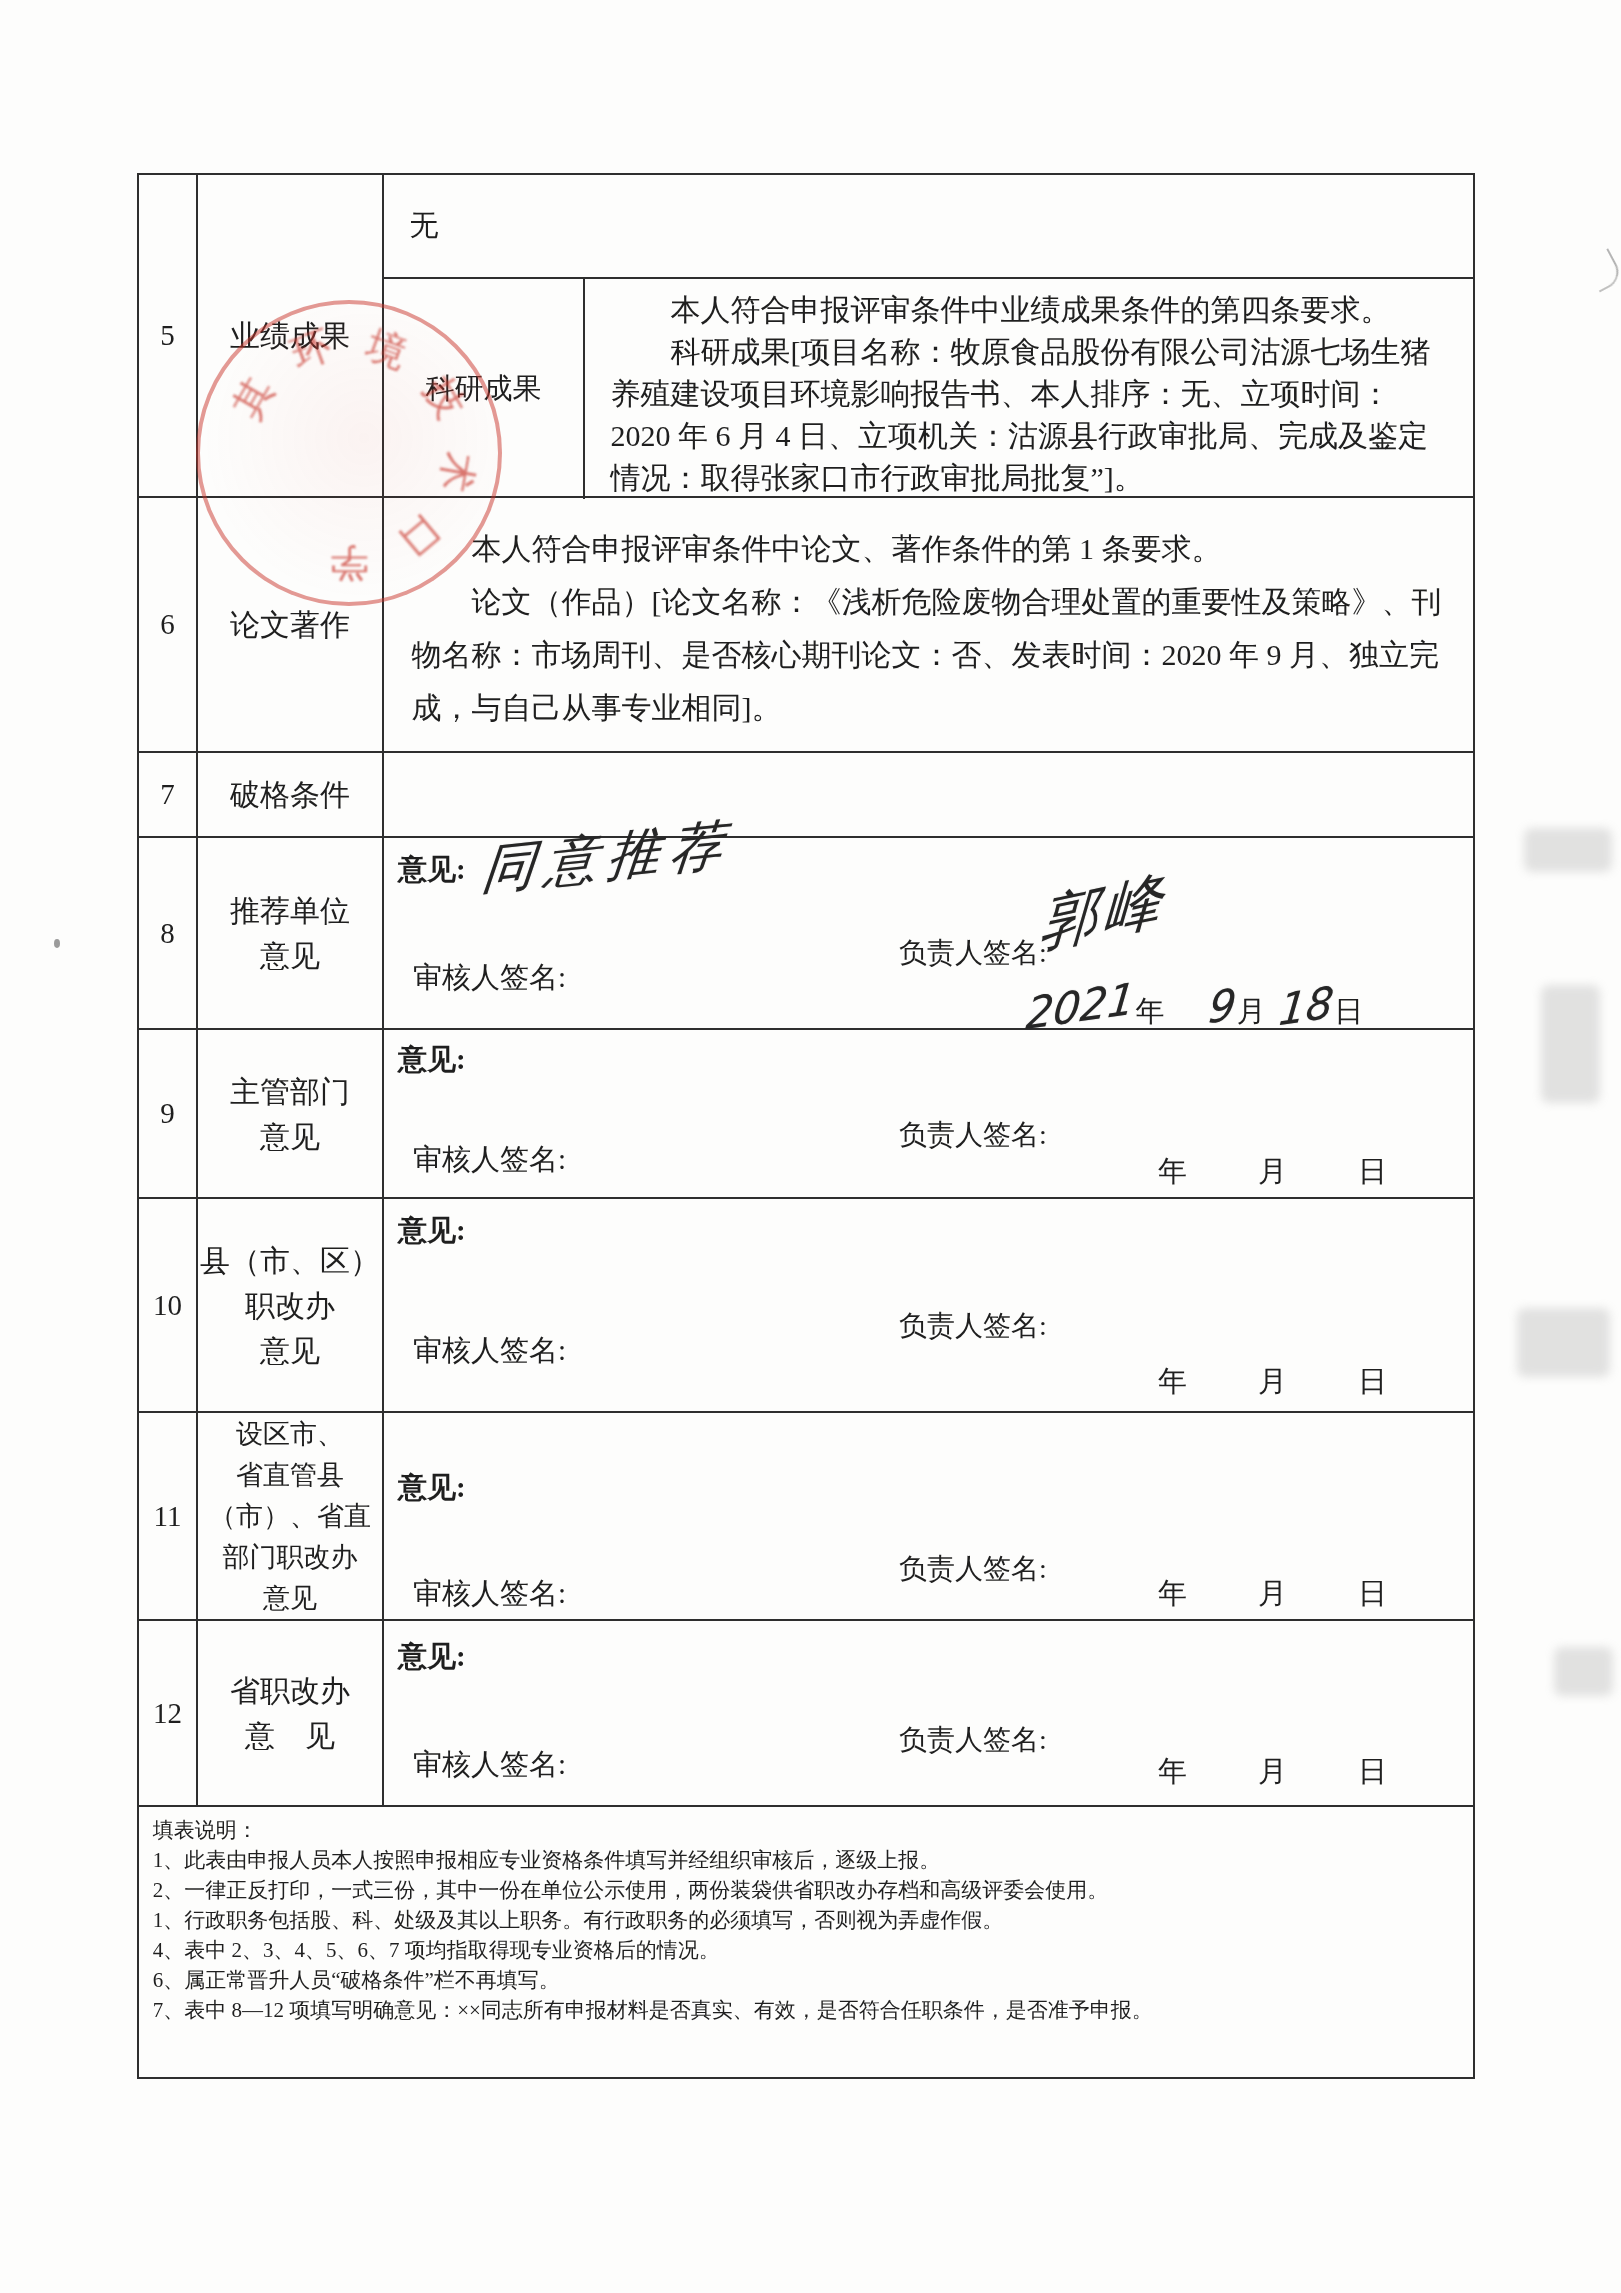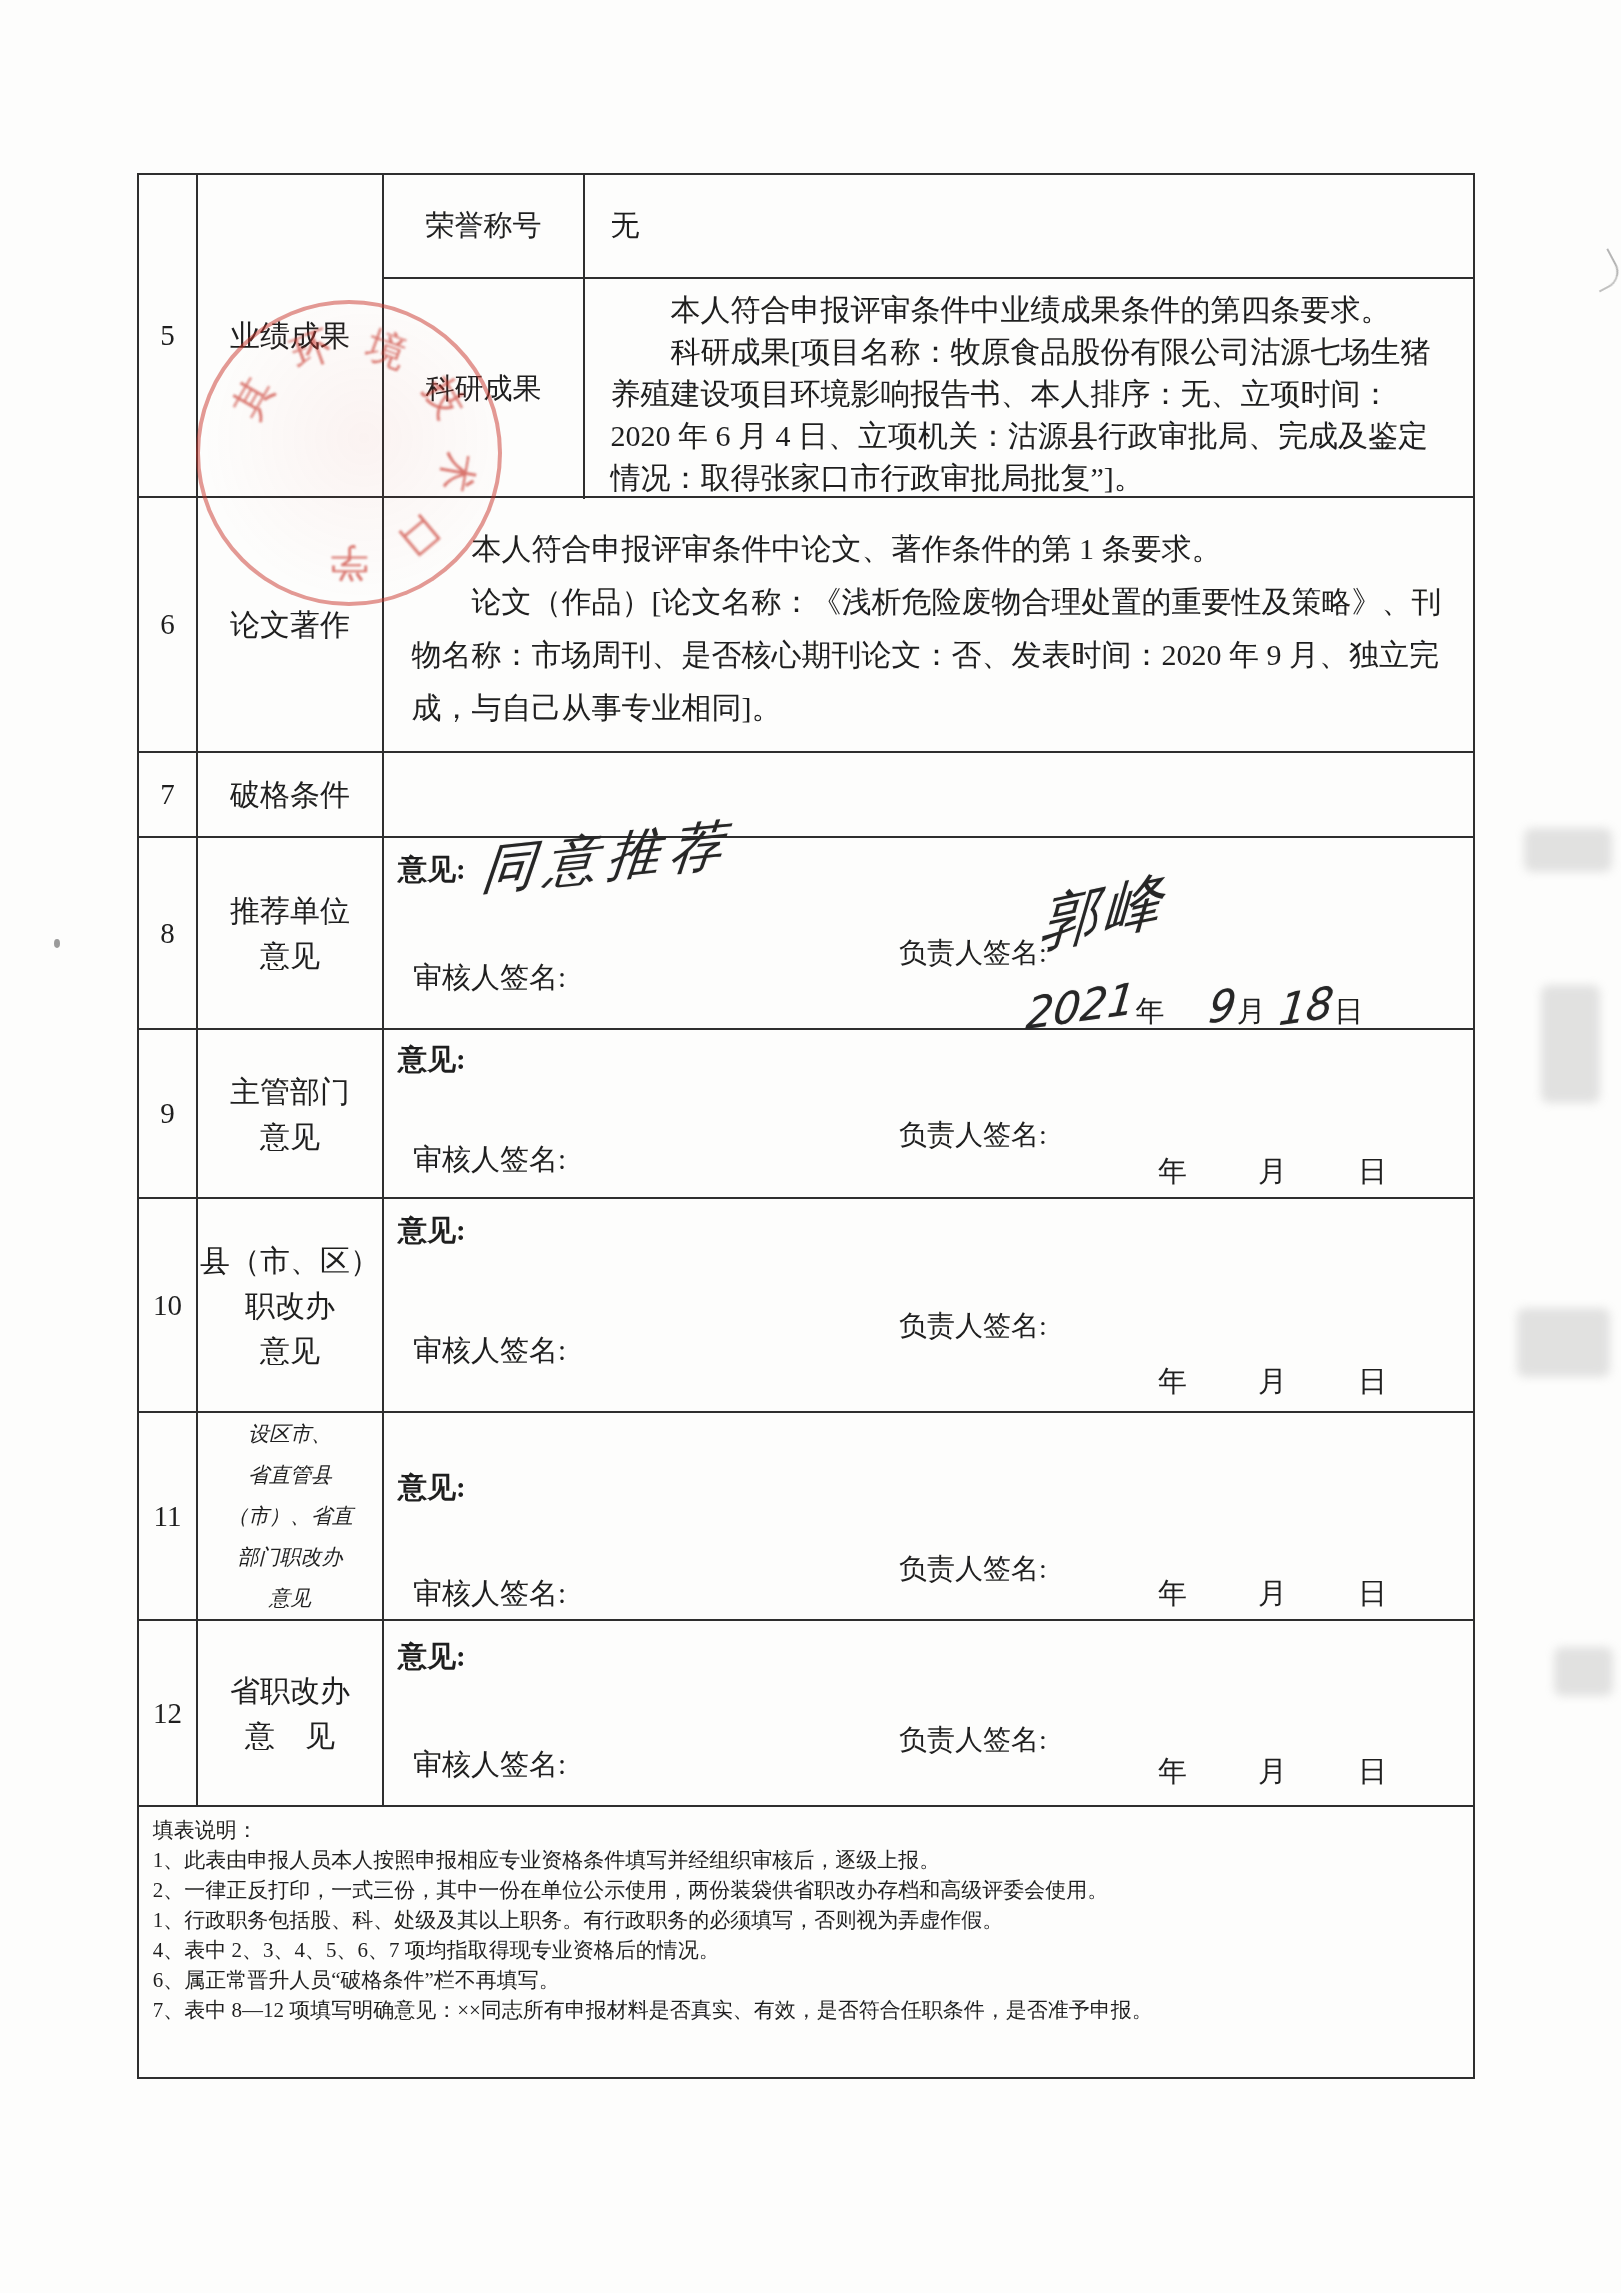--- a/index.html
+++ b/index.html
@@ -26,21 +26,21 @@
     display:flex; align-items:center; justify-content:center; text-align:center;
     font-size:30px; line-height:45px; white-space:pre-line;
   }
   .c-content{flex:1; box-sizing:border-box; position:relative;}
 
   
   .r5{height:321px;} .r6{height:255px;} .r7{height:85px;}
   .r8{height:192px;} .r9{height:169px;} .r10{height:214px;}
   .r11{height:208px;} .r12{height:186px;} .rnotes{height:276px;}
 
-  .r11 .c-label{line-height:41px; font-size:21px;font-style:italic;}
+  .r11 .c-label{line-height:41px; font-size:27px;}
 
   
   .sub-col{display:flex; flex-direction:column; flex:1;}
   .sub-row{display:flex; flex:1; box-sizing:border-box;}
   .sub-row.honor{flex:0 0 104px; border-bottom:2px solid #2e2e2e;}
   .c-sublabel{
     width:201px; flex:0 0 201px; border-right:2px solid #2e2e2e; box-sizing:border-box;
     display:flex; align-items:center; justify-content:center; font-size:29px;
   }
   .c-value{flex:1; box-sizing:border-box; padding:0 23.5px 0 25.5px; font-size:29px;}
@@ -123,21 +123,20 @@
 <div class="page">
 
   <div class="form-table">
 
     <div class="trow r5">
       <div class="c-no">5</div>
       <div class="c-label">业绩成果</div>
       <div class="c-content">
         <div class="sub-col">
           <div class="sub-row honor">
-            <div class="c-sublabel">荣誉称号</div>
             <div class="c-value">无</div>
           </div>
           <div class="sub-row">
             <div class="c-sublabel">科研成果</div>
             <div class="c-value research-text">
               <p class="para" style="line-height:42px;">本人符合申报评审条件中业绩成果条件的第四条要求。</p>
               <p class="para" style="line-height:42px;">科研成果[项目名称：牧原食品股份有限公司沽源七场生猪养殖建设项目环境影响报告书、本人排序：无、立项时间：2020 年 6 月 4 日、立项机关：沽源县行政审批局、完成及鉴定情况：取得张家口市行政审批局批复”]。</p>
             </div>
           </div>
         </div>

